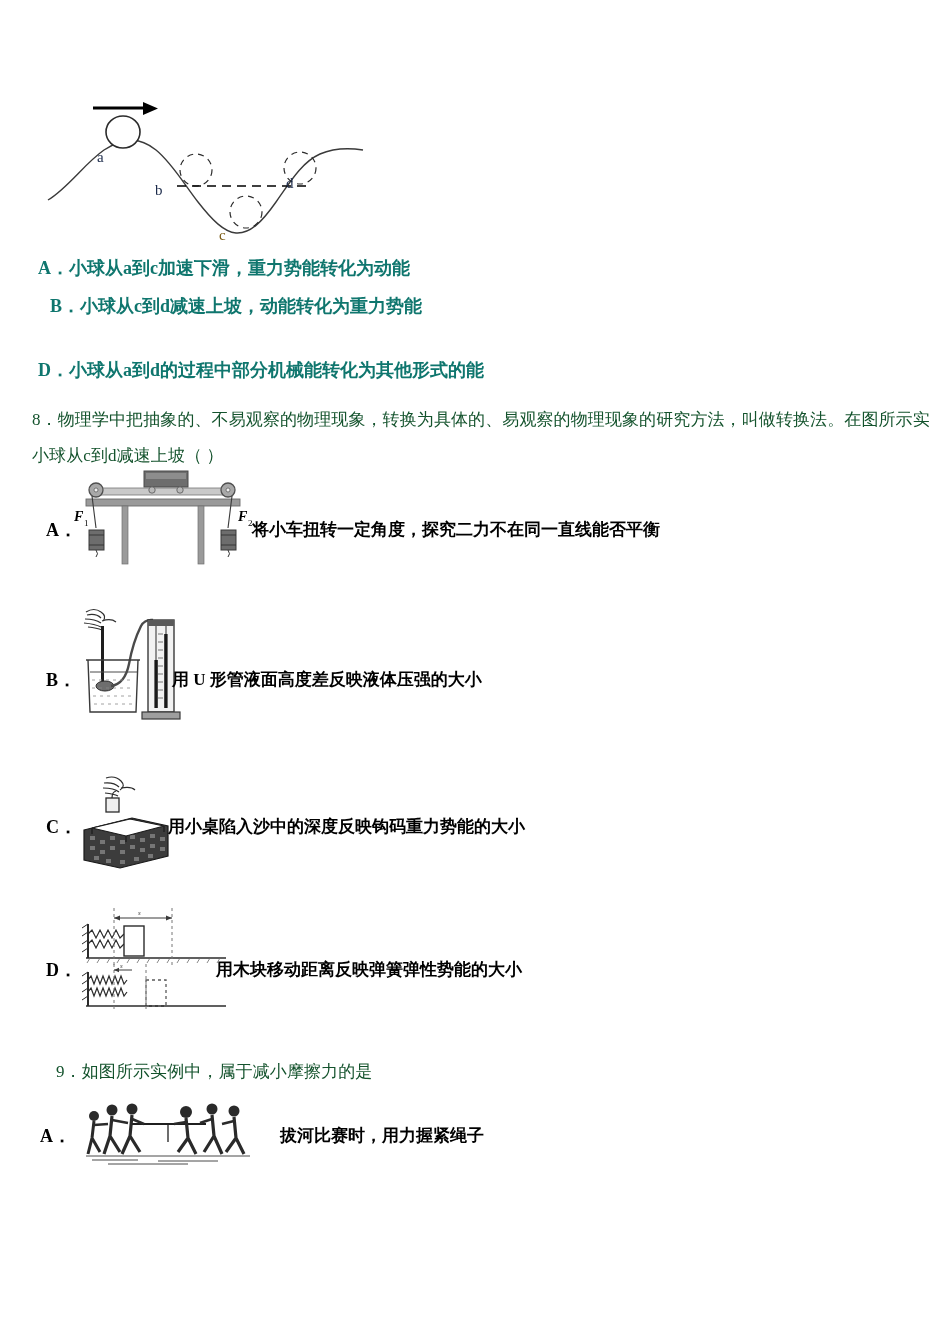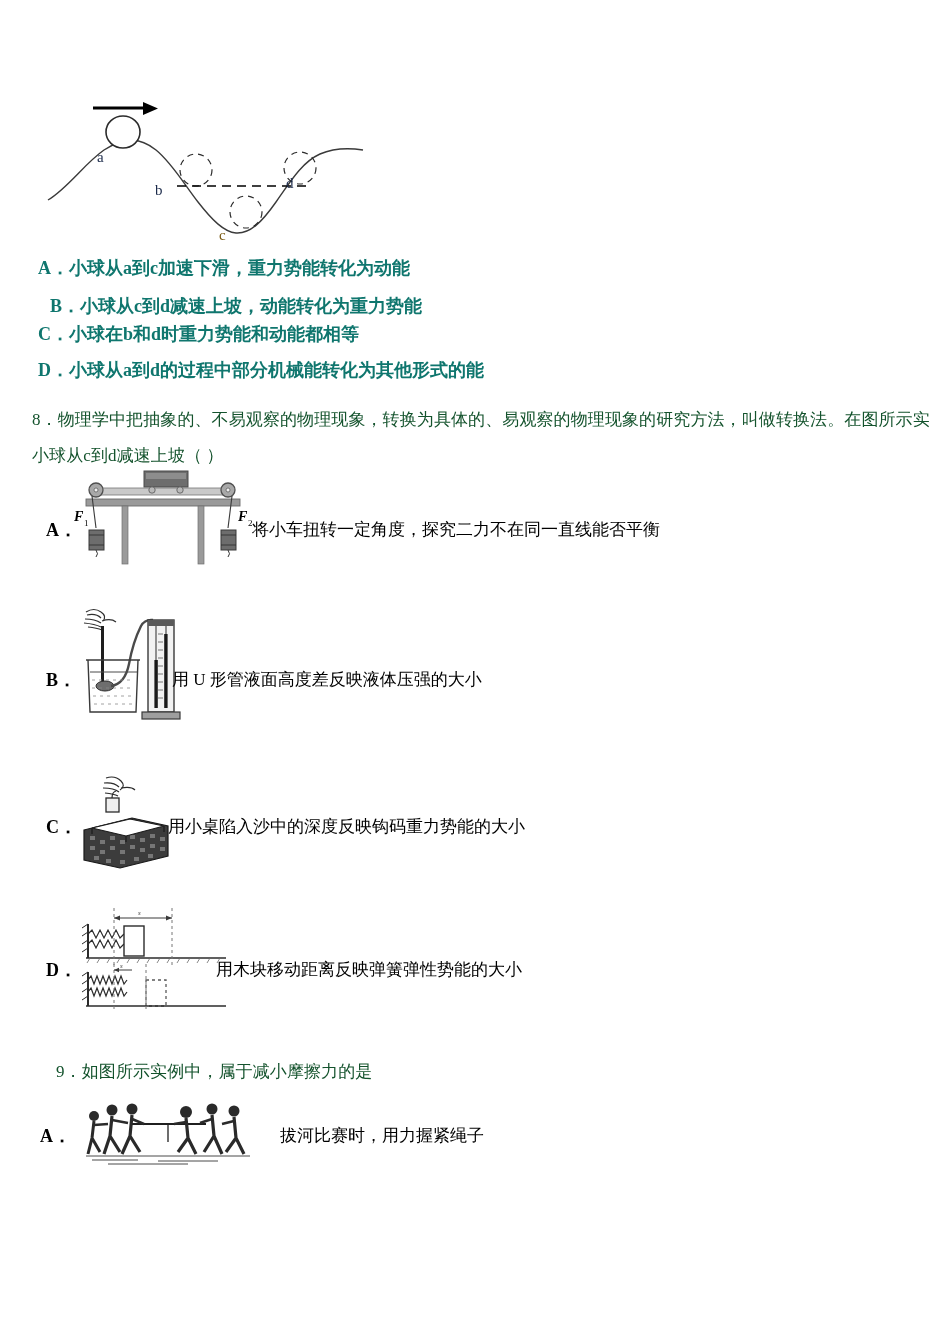--- a/index.html
+++ b/index.html
@@ -42,21 +42,21 @@
     position: absolute;
     font-family: "Liberation Serif", "DejaVu Serif", serif;
     font-size: 18px;
     font-weight: bold;
     color: #000;
   }
   .opt-desc {
     position: absolute;
     font-family: "Liberation Serif", "DejaVu Serif", serif;
     font-size: 17px;
-    font-weight: normal;
+    font-weight: bold;
     color: #000;
     white-space: nowrap;
   }
 
   
   .fig {
     position: absolute;
   }
   .fig svg { display: block; }
 
@@ -98,23 +98,20 @@
       <text x="181" y="148" font-family="Liberation Serif, serif" font-size="15" fill="#7a5a12">c</text>
       <text x="248" y="96" font-family="Liberation Serif, serif" font-size="15" fill="#1b2a4a">d</text>
     </svg>
   </div>
 
   <div class="opt-line" style="left:38px; top:256px;">
     <span>A．小球从a到c加速下滑，重力势能转化为动能</span>
   </div>
   <div class="opt-line" style="left:50px; top:294px;">
     <span>B．小球从c到d减速上坡，动能转化为重力势能</span>
-  </div>
-  <div class="opt-line" style="left:38px; top:322px;">
-    <span>C．小球在b和d时重力势能和动能都相等</span>
   </div>
   <div class="opt-line" style="left:38px; top:358px;">
     <span>D．小球从a到d的过程中部分机械能转化为其他形式的能</span>
   </div>
 
   <div class="qtext" style="left:32px; top:400px; font-size:17px;">
     <span>8．</span><span>物理学中把抽象的、不易观察的物理现象，转换为具体的、易观察的物理现象的研究方法，叫做转换法。在图所示实</span>
   </div>
   <div class="qtext" style="left:32px; top:436px; font-size:17px;">
     <span>小球从c到d减速上坡（      ）</span>

